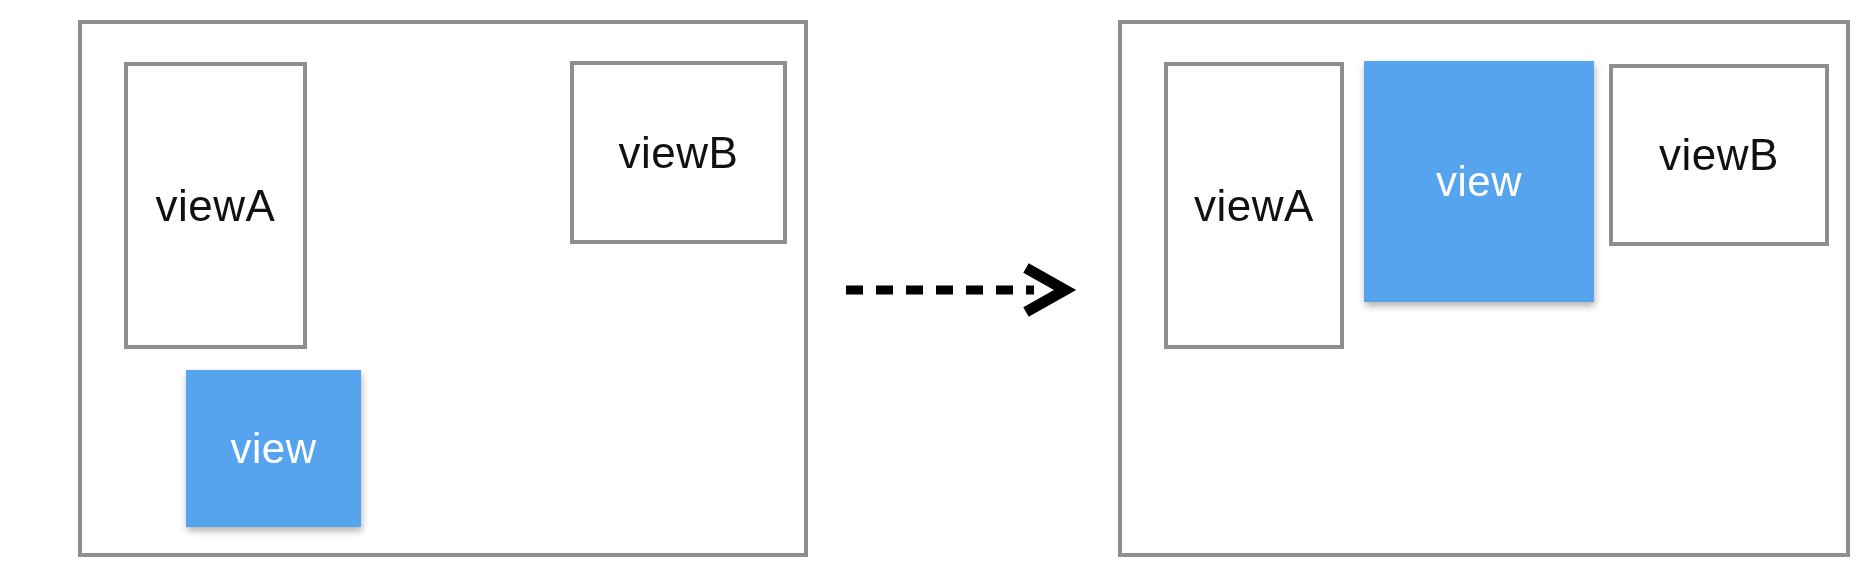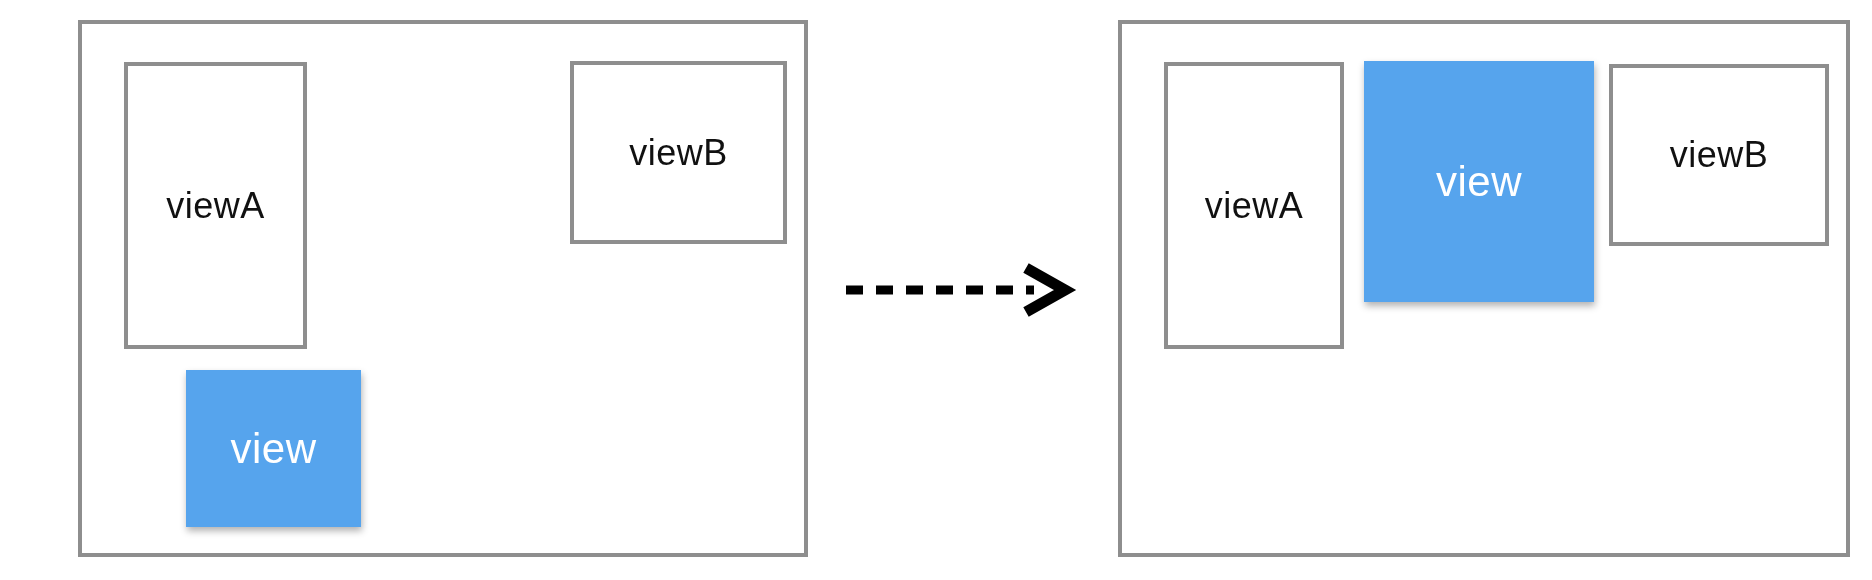--- a/index.html
+++ b/index.html
@@ -28,21 +28,21 @@
   }
   .outlined {
     background: #ffffff;
     border: 4px solid var(--box-border, #8E8E8E);
   }
   .filled {
     background: var(--view-fill, #56A4ED);
     box-shadow: 1px 4px 7px rgba(0,0,0,0.30);
   }
   .label {
-    font-size: 36px;
+    font-size: 44px;
     font-weight: 300;
     letter-spacing: 0.5px;
     color: var(--label-color, #111111);
     white-space: nowrap;
   }
   .filled .label {
     font-size: 42px;
     color: var(--view-label-color, #ffffff);
   }
 

